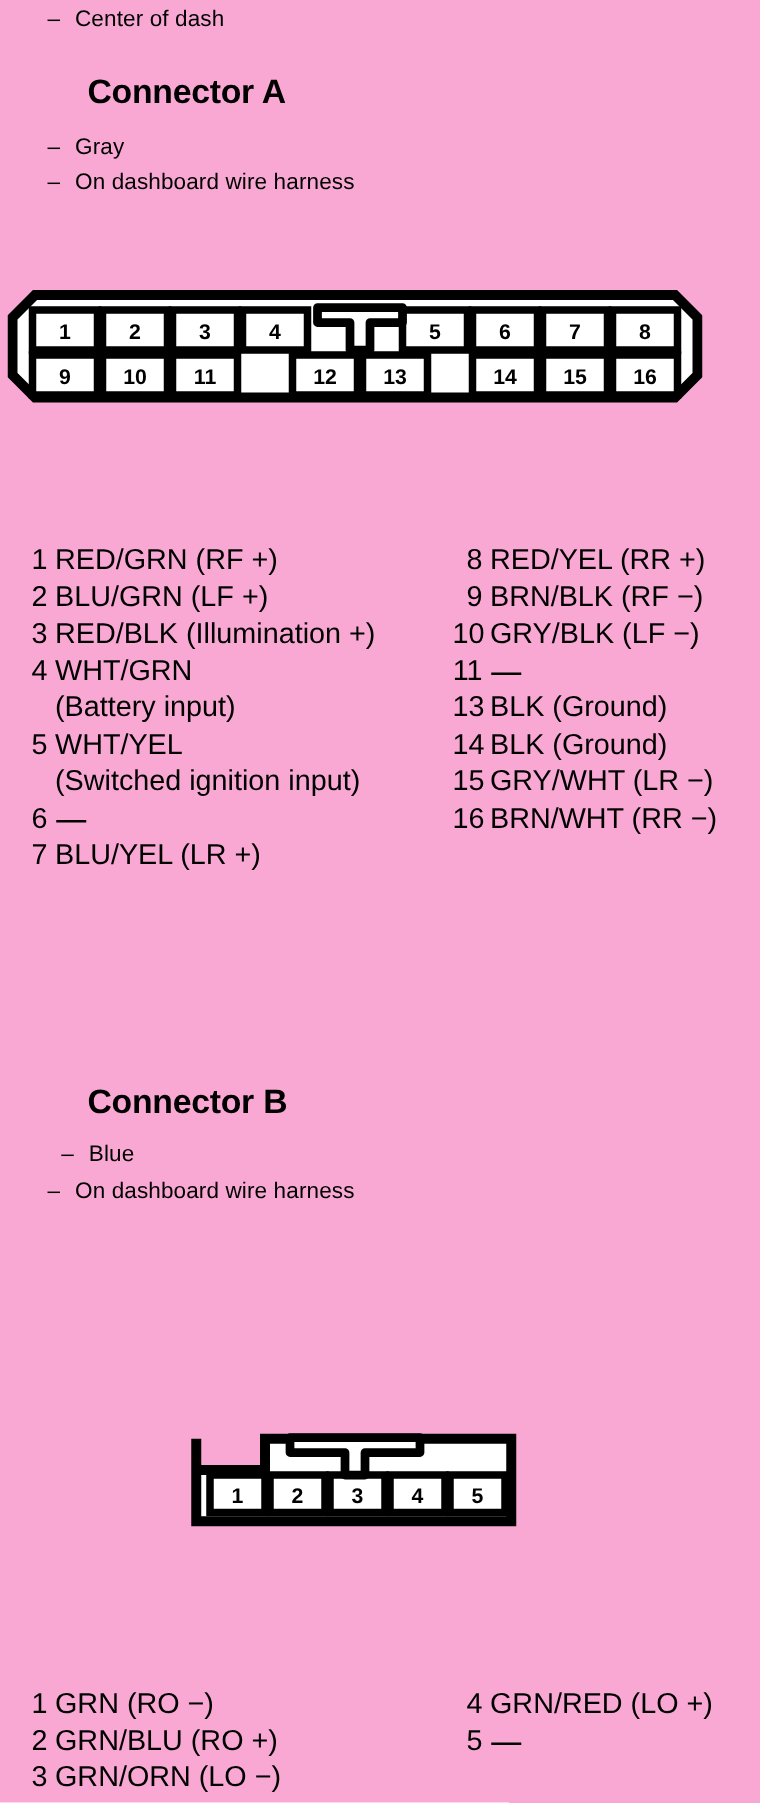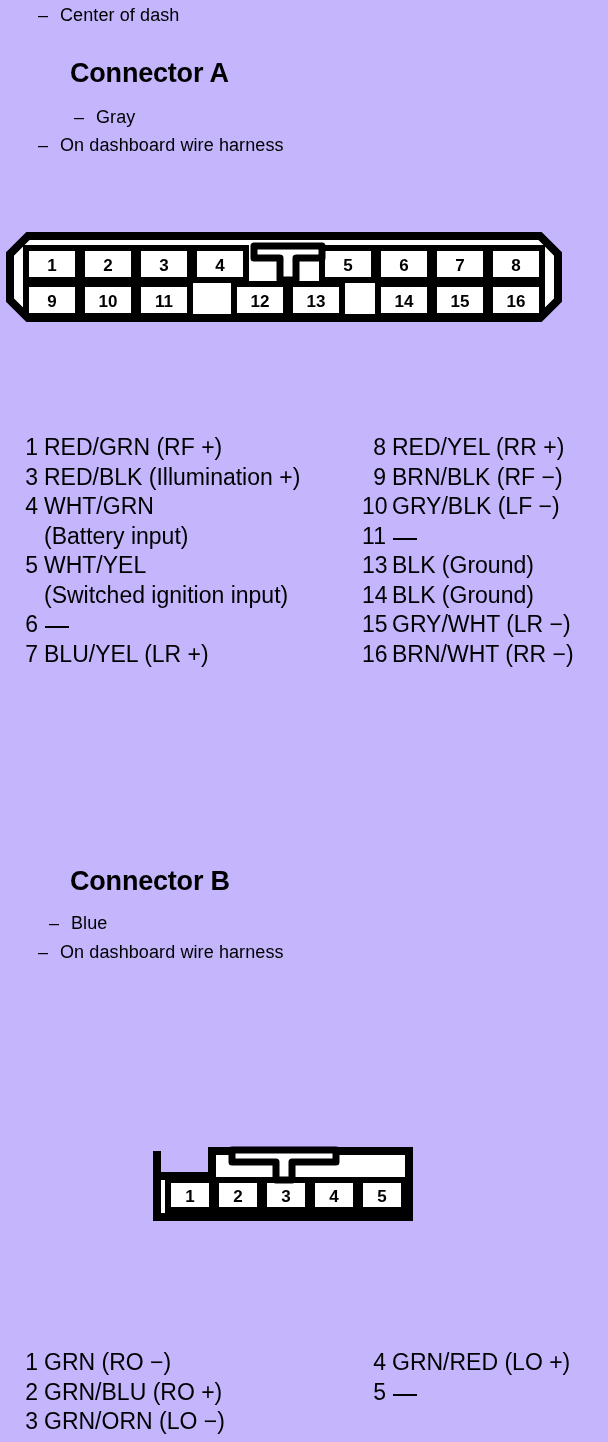--- a/index.html
+++ b/index.html
@@ -4,21 +4,21 @@
 <style>
   html, body {
     margin: 0;
     padding: 0;
     background: #ffffff;
   }
   .page {
     position: relative;
     width: 608px;
     height: 1442px;
-    background: #c4b5fd;
+    background: #f9a8d4;
     overflow: hidden;
     font-family: "Liberation Sans", sans-serif;
     color: #000000;
     -webkit-font-smoothing: none;
   }
 
   
   .bullet-line {
     position: absolute;
     font-size: 18px;
@@ -98,21 +98,21 @@
 <body>
 
 <div class="page">
 
   <div class="bullet-line" style="left:38px; top:4px;">
     <span class="dash">–</span><span>Center of dash</span>
   </div>
 
   <div class="heading" style="left:34px; top:58px;">Connector A</div>
 
-  <div class="bullet-line" style="left:38px; top:106px;margin-left:36px;">
+  <div class="bullet-line" style="left:38px; top:106px;">
     <span class="dash">–</span><span>Gray</span>
   </div>
   <div class="bullet-line" style="left:38px; top:134px;">
     <span class="dash">–</span><span>On dashboard wire harness</span>
   </div>
 
   <svg class="conn-svg" style="left:6px; top:232px;" width="556" height="94" viewBox="0 0 556 94">
 
     <path d="M 22 4 L 534 4 L 552 22 L 552 68 L 534 86 L 22 86 L 4 68 L 4 22 Z" fill="#ffffff" stroke="#000000" stroke-width="8" stroke-linejoin="miter"></path>
 
@@ -156,20 +156,23 @@
     <text class="cnum" x="398" y="75">14</text>
     <text class="cnum" x="454" y="75">15</text>
     <text class="cnum" x="510" y="75">16</text>
   </svg>
 
   <div class="pinlist" style="left:14px; top:433px;">
     <span class="pinrow">
       <span class="pinnum">1</span><span class="pindesc">RED/GRN (RF +)</span>
     </span>
     <span class="pinrow">
+      <span class="pinnum">2</span><span class="pindesc">BLU/GRN (LF +)</span>
+    </span>
+    <span class="pinrow">
       <span class="pinnum">3</span><span class="pindesc">RED/BLK (Illumination +)</span>
     </span>
     <span class="pinrow">
       <span class="pinnum">4</span><span class="pindesc">WHT/GRN</span>
       <span class="pincont">(Battery input)</span>
     </span>
     <span class="pinrow">
       <span class="pinnum">5</span><span class="pindesc">WHT/YEL</span>
       <span class="pincont">(Switched ignition input)</span>
     </span>

